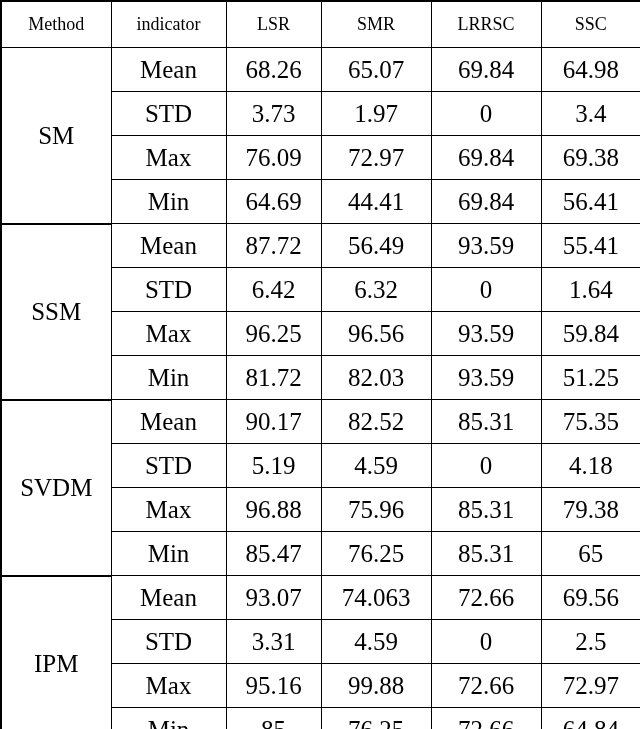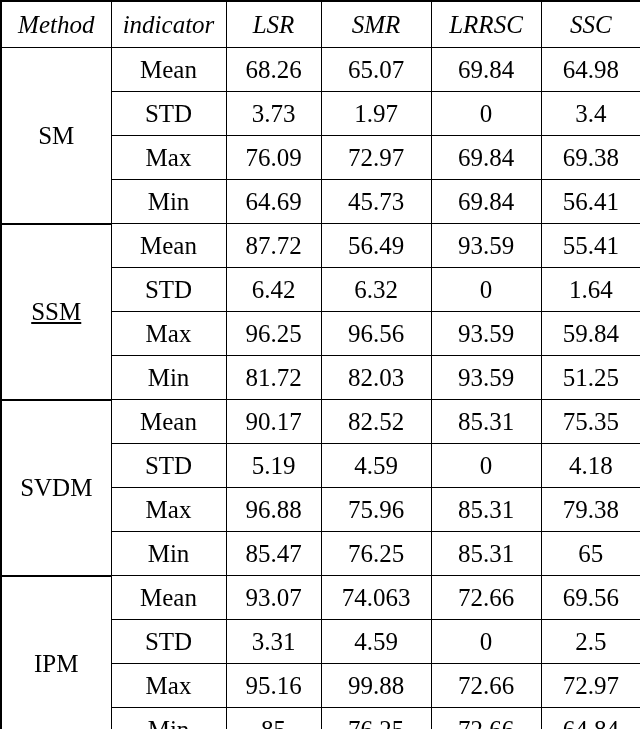--- a/index.html
+++ b/index.html
@@ -39,23 +39,22 @@
   col.c-method    { width: 110px; }
   col.c-indicator { width: 115px; }
   col.c-lsr       { width: 95px;  }
   col.c-smr       { width: 110px; }
   col.c-lrrsc     { width: 110px; }
   col.c-ssc       { width: 100px; }
 
   
   .header-row th {
     height: 45px;
-    font-size: 25px;
+    font-size: 18px;
     border-bottom: 2px solid #000000;
-    font-style: italic;
   }
 
   
   .data-row td {
     height: 43px;
     font-size: 25px;
   }
 
   
   .method-cell {
@@ -131,26 +130,26 @@
       <tr class="data-row">
         <td class="indicator-cell">Max</td>
         <td class="value-cell">76.09</td>
         <td class="value-cell">72.97</td>
         <td class="value-cell">69.84</td>
         <td class="value-cell">69.38</td>
       </tr>
       <tr class="data-row block-end">
         <td class="indicator-cell">Min</td>
         <td class="value-cell">64.69</td>
-        <td class="value-cell">45.73</td>
+        <td class="value-cell">44.41</td>
         <td class="value-cell">69.84</td>
         <td class="value-cell">56.41</td>
       </tr>
       <tr class="data-row">
-        <td class="method-cell" rowspan="4" style="border-bottom: 2px solid rgb(0, 0, 0); text-decoration: underline;">SSM</td>
+        <td class="method-cell" rowspan="4" style="border-bottom: 2px solid rgb(0, 0, 0);">SSM</td>
         <td class="indicator-cell">Mean</td>
         <td class="value-cell">87.72</td>
         <td class="value-cell">56.49</td>
         <td class="value-cell value-bold">93.59</td>
         <td class="value-cell">55.41</td>
       </tr>
       <tr class="data-row">
         <td class="indicator-cell">STD</td>
         <td class="value-cell">6.42</td>
         <td class="value-cell">6.32</td>

